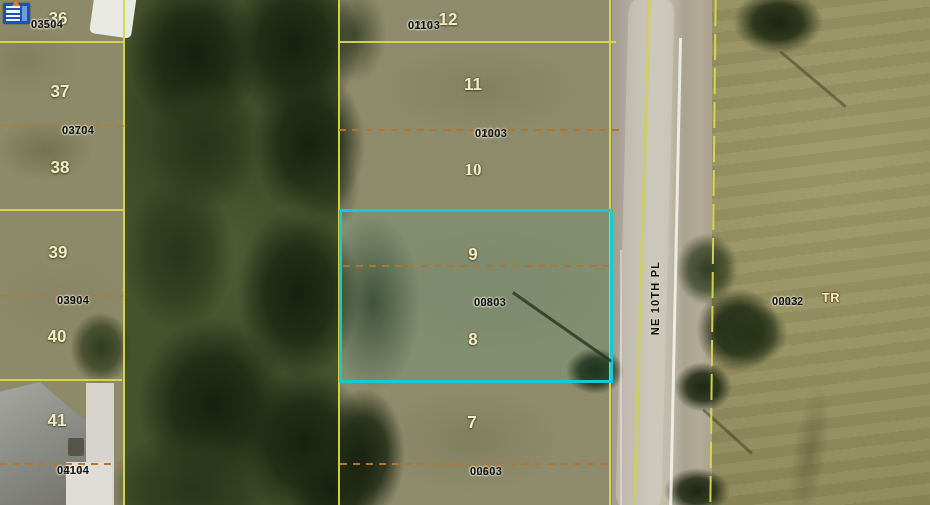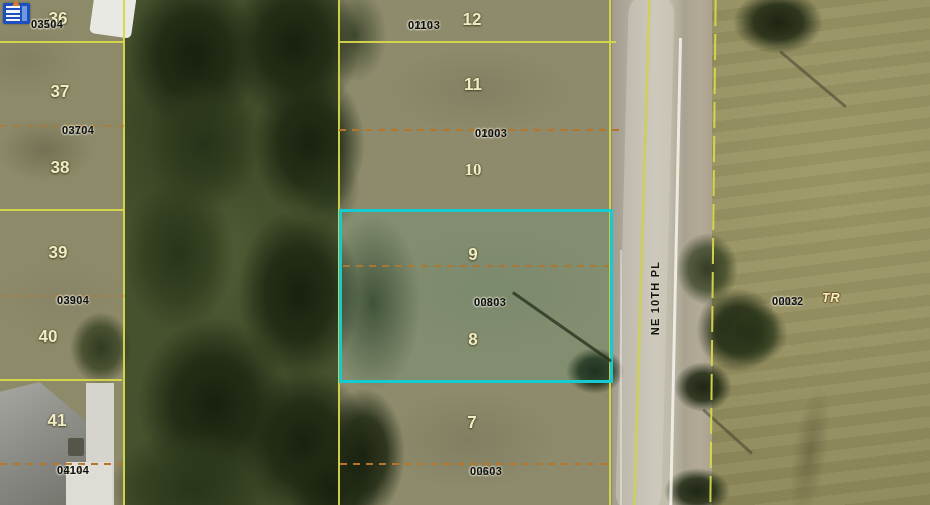--- a/index.html
+++ b/index.html
@@ -163,29 +163,29 @@
   <div class="road-white"></div>
   <div class="road-white2"></div>
 
   <div class="highlight"></div>
   <div class="pole-shadow"></div>
 
   <div class="lotnum" style="left:58px;top:19px;">36</div>
   <div class="lotnum" style="left:60px;top:92px;">37</div>
   <div class="lotnum" style="left:60px;top:168px;">38</div>
   <div class="lotnum" style="left:58px;top:253px;">39</div>
-  <div class="lotnum" style="left:48px;top:337px;">40</div>
+  <div class="lotnum" style="left:57px;top:337px;">40</div>
   <div class="lotnum" style="left:57px;top:421px;">41</div>
-  <div class="lotnum" style="left:472px;top:20px;">12</div>
+  <div class="lotnum" style="left:448px;top:20px;">12</div>
   <div class="lotnum" style="left:473px;top:85px;">11</div>
   <div class="lotnum" style="left:473px;top:170px;font-family:Liberation Serif, serif;">10</div>
   <div class="lotnum" style="left:473px;top:255px;">9</div>
   <div class="lotnum" style="left:473px;top:340px;">8</div>
   <div class="lotnum" style="left:472px;top:423px;">7</div>
-  <div class="lotnum tract" style="left:831px;top:297px;font-style:italic;">TR</div>
+  <div class="lotnum tract" style="left:831px;top:297px;">TR</div>
 
   <div class="plabel" style="left:31px;top:20px;">
     <span>02144</span>
     <span>0350</span>
   </div>
   <div class="plabel" style="left:62px;top:126px;">
     <span>02144</span>
     <span>0370</span>
   </div>
   <div class="plabel" style="left:57px;top:296px;">

